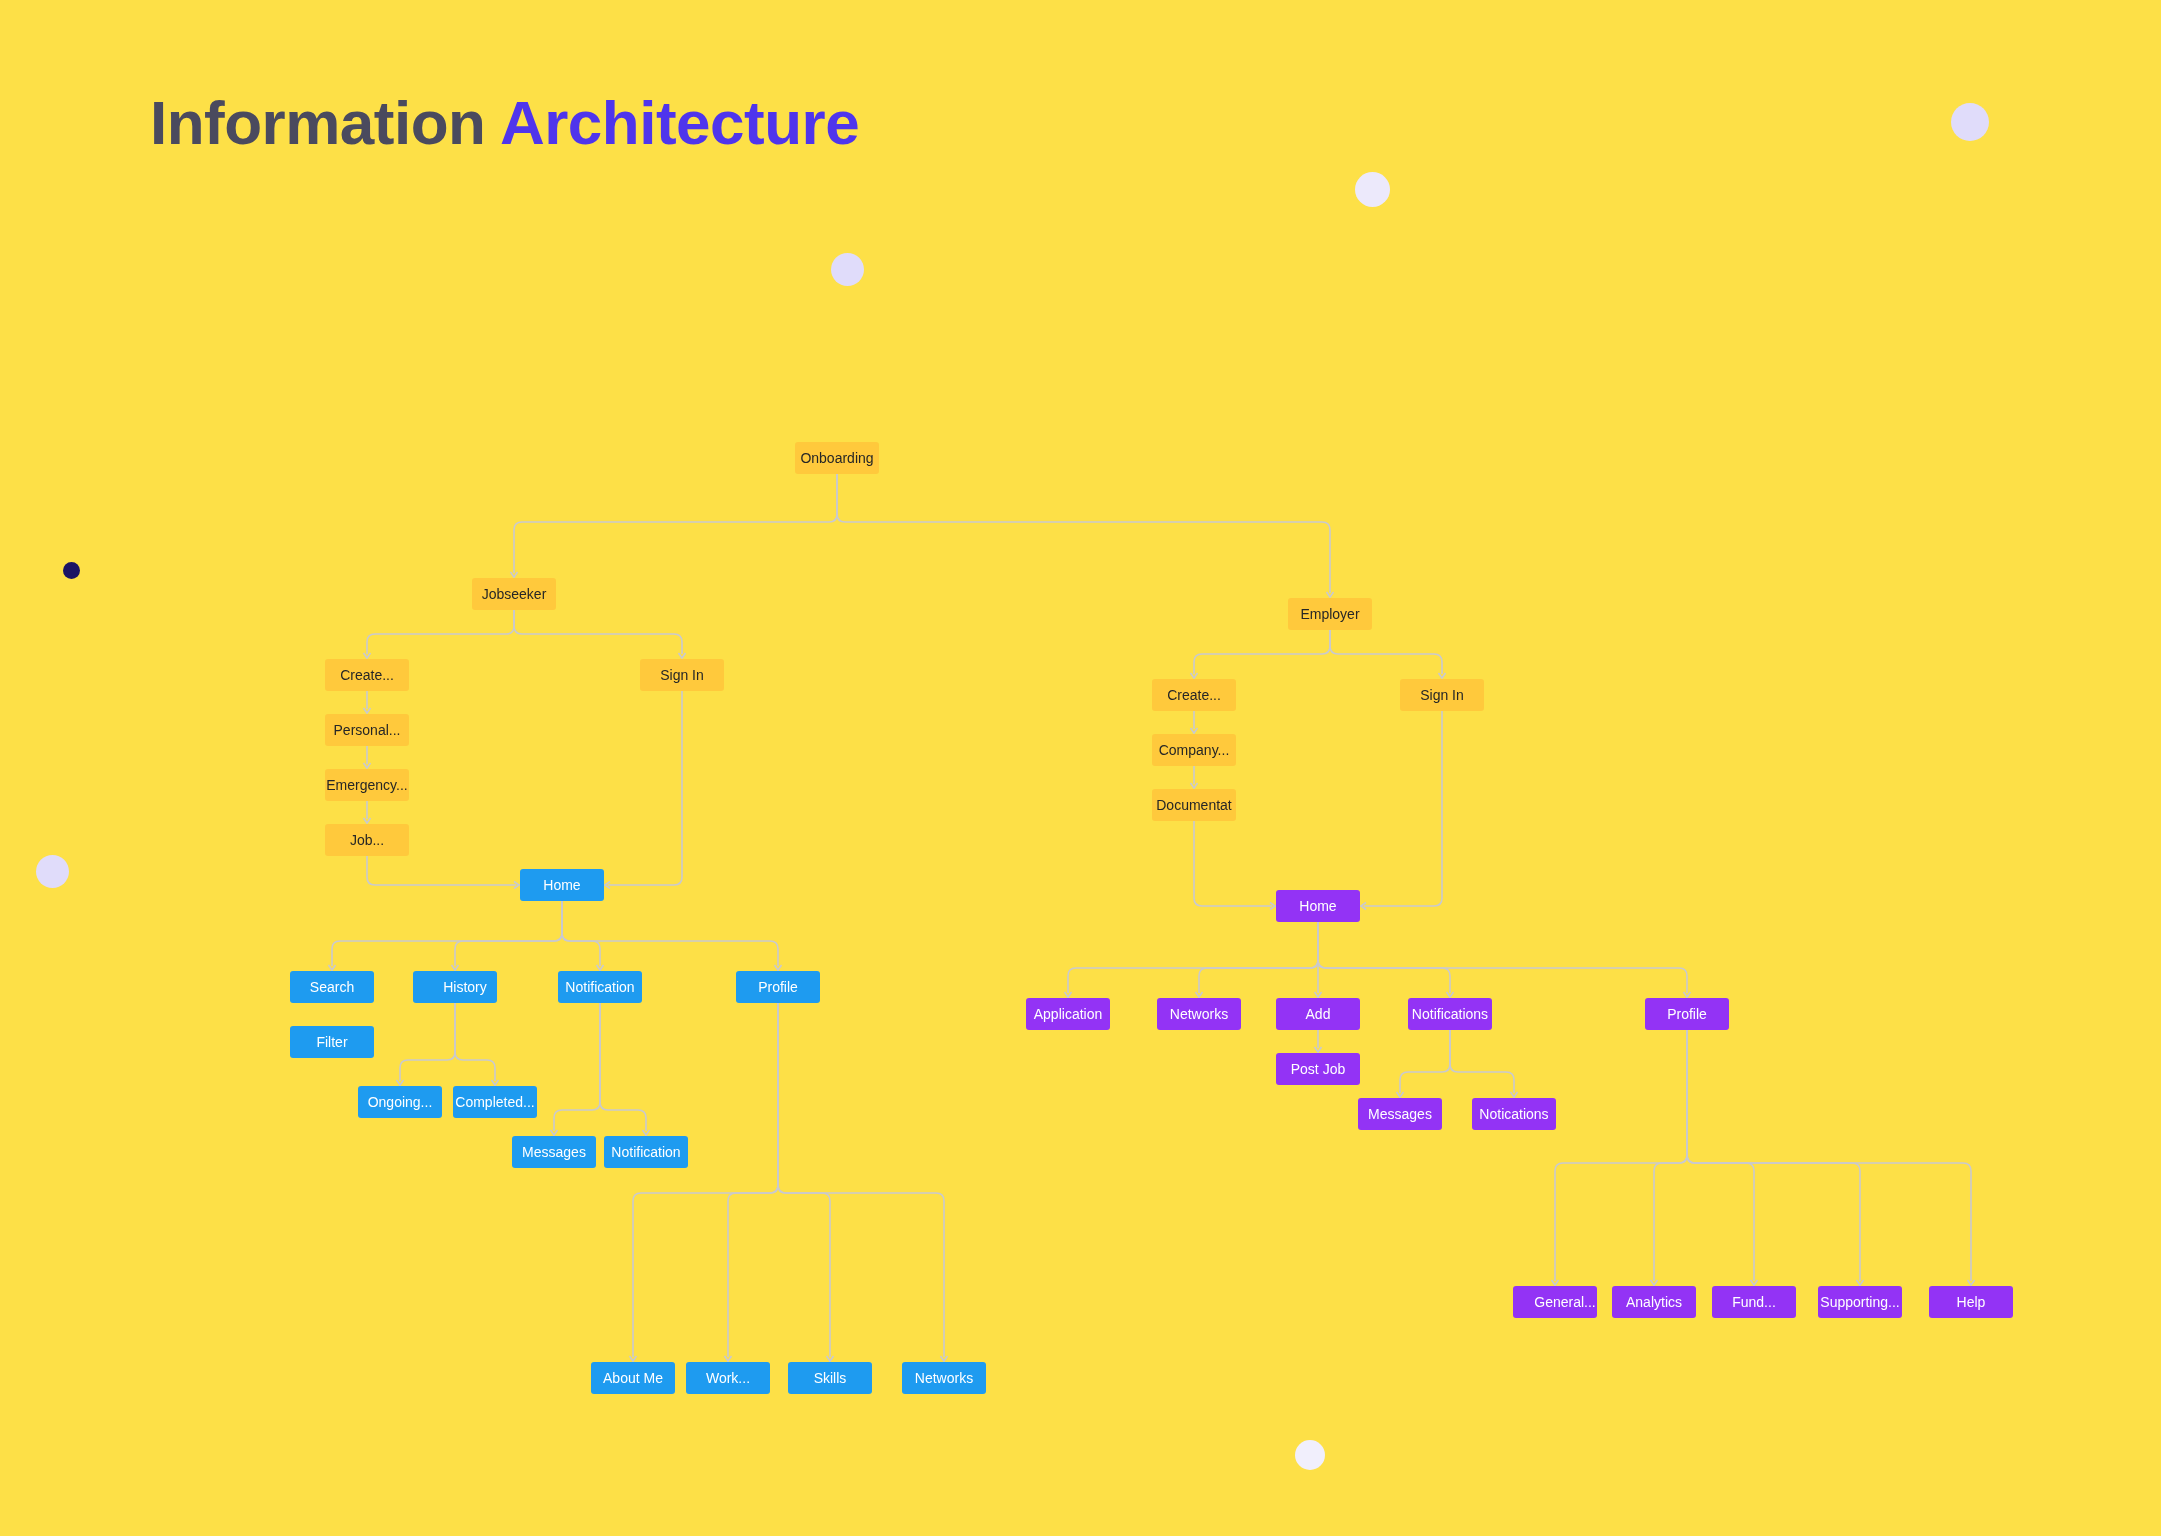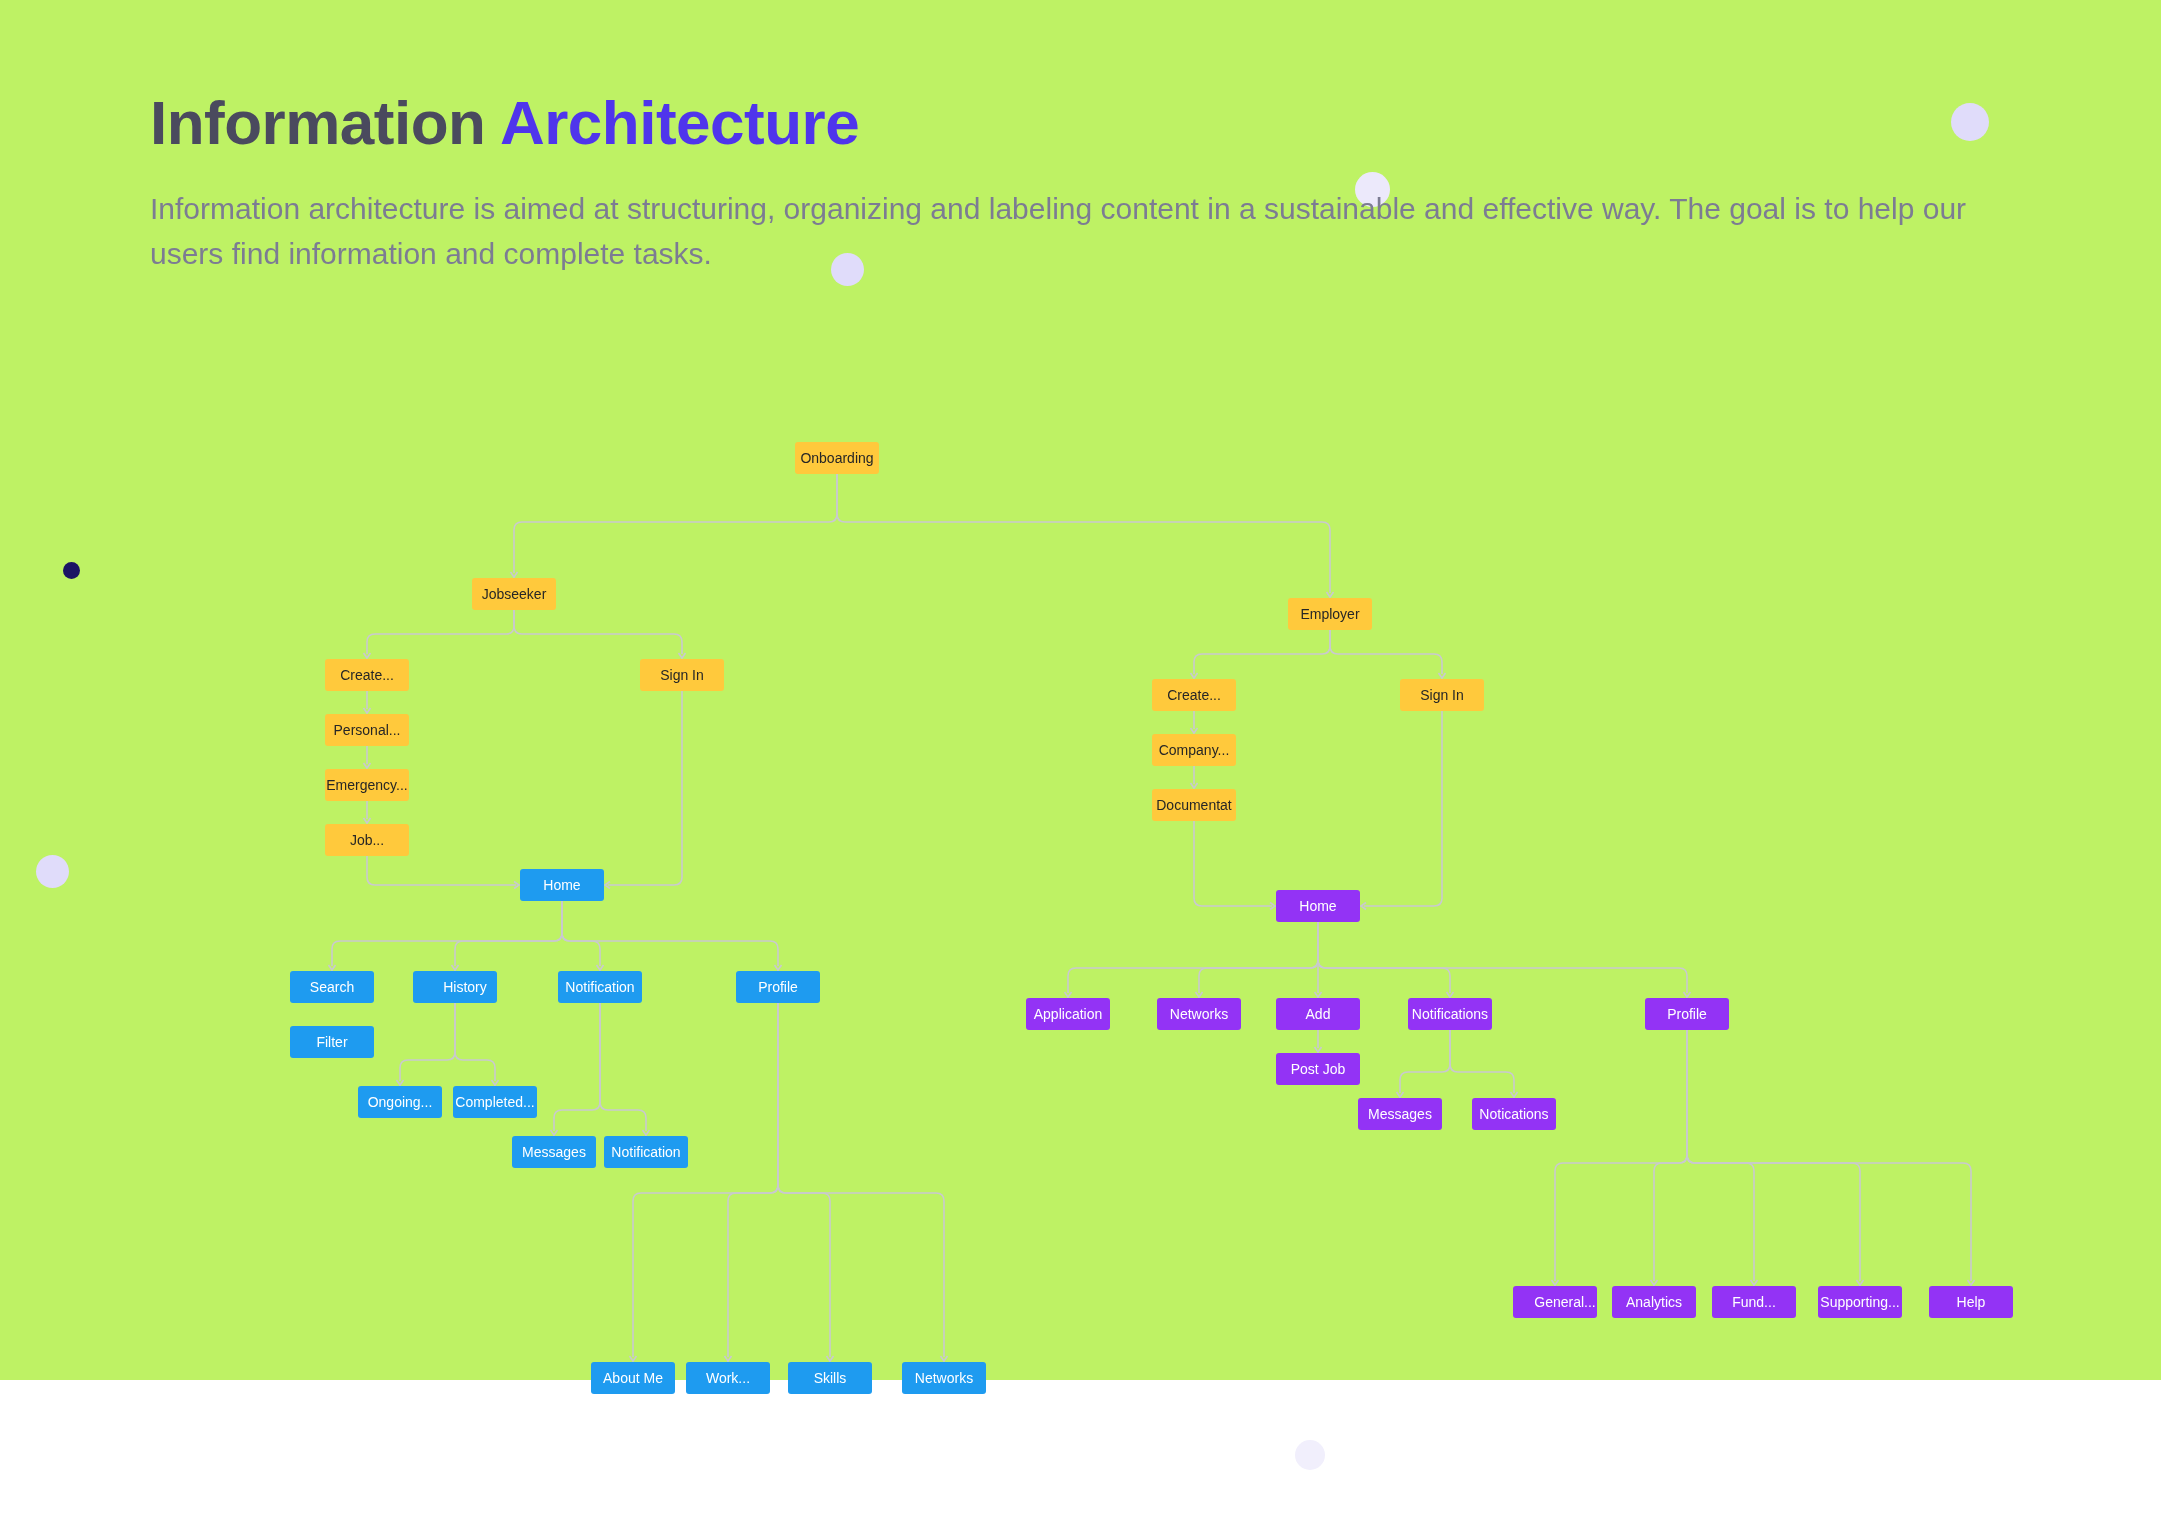--- a/index.html
+++ b/index.html
@@ -2,21 +2,21 @@
 <html><head>
 <meta charset="utf-8">
 <style>
   * { margin:0; padding:0; box-sizing:border-box; }
   html, body {
     width:2161px; height:1536px;
     background:#ffffff;
     font-family:"Liberation Sans", sans-serif;
     overflow:hidden;
   }
-  #page { position:relative; width:2161px; height:1380px; background:#bef264; }
+  #page { position:relative; width:2161px; height:1536px; background:#fde047; }
 
   
   .deco { position:absolute; border-radius:50%; pointer-events:none; }
 
   
   .header { position:absolute; left:150px; top:88px; width:1900px; z-index:5; }
   .title {
     font-size:62px; font-weight:700; letter-spacing:-0.5px;
     color:#4a4a5e; line-height:1.12; white-space:nowrap;
   }
@@ -55,21 +55,20 @@
       <div class="deco" style="left: 63px; top: 562px; width: 17px; height: 17px; background: rgb(27, 20, 100);"></div>
       <div class="deco" style="left: 36px; top: 855px; width: 33px; height: 33px; background: rgb(224, 220, 250);"></div>
       <div class="deco" style="left: 1951px; top: 103px; width: 38px; height: 38px; background: rgb(224, 220, 250);"></div>
       <div class="deco" style="left: 1355px; top: 172px; width: 35px; height: 35px; background: rgb(236, 233, 251);"></div>
       <div class="deco" style="left: 831px; top: 253px; width: 33px; height: 33px; background: rgb(224, 220, 250);"></div>
       <div class="deco" style="left: 1295px; top: 1440px; width: 30px; height: 30px; background: rgb(241, 239, 252);"></div>
     </div>
 
   <div class="header">
     <h1 class="title"><span>Information </span><span class="accent">Architecture</span></h1>
-    <p class="subtitle">Information architecture is aimed at structuring, organizing and labeling content in a sustainable and effective way. The goal is to help our users find information and complete tasks.</p>
   </div>
 
   <div id="diagram">
     <svg id="wires" viewBox="0 0 2161 1536" preserveAspectRatio="none">
         <path class="wire" d="M837,474 L837,514 Q837,522 829,522 L522,522 Q514,522 514,530 L514,573"></path>
         <path class="arrowhead" d="M510.5,572 L514,577 L517.5,572"></path>
         <path class="wire" d="M837,474 L837,514 Q837,522 845,522 L1322,522 Q1330,522 1330,530 L1330,593"></path>
         <path class="arrowhead" d="M1326.5,592 L1330,597 L1333.5,592"></path>
         <path class="wire" d="M514,610 L514,626 Q514,634 506,634 L375,634 Q367,634 367,642 L367,654"></path>
         <path class="arrowhead" d="M363.5,653 L367,658 L370.5,653"></path>

